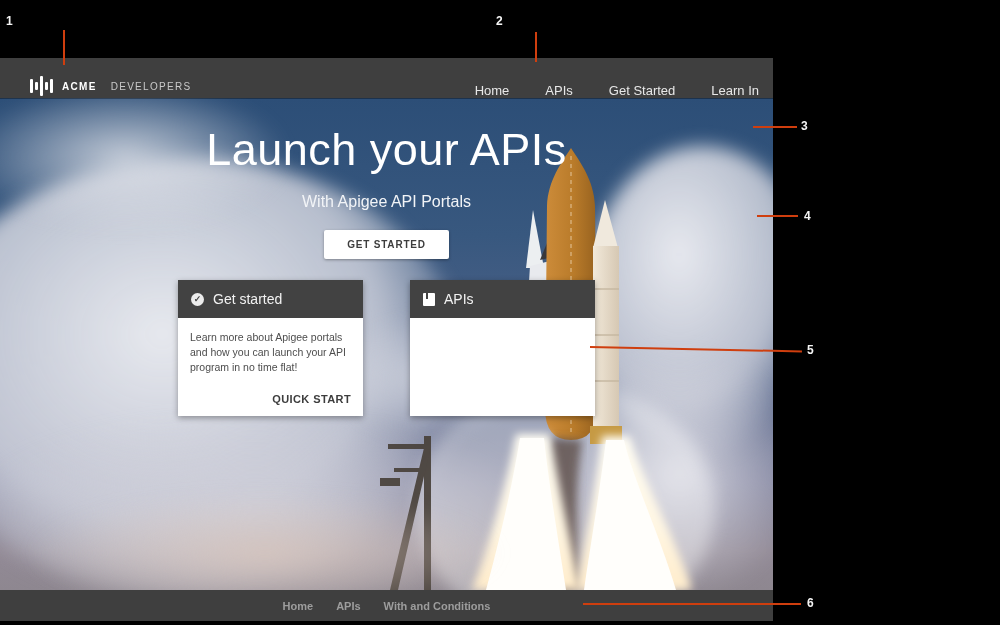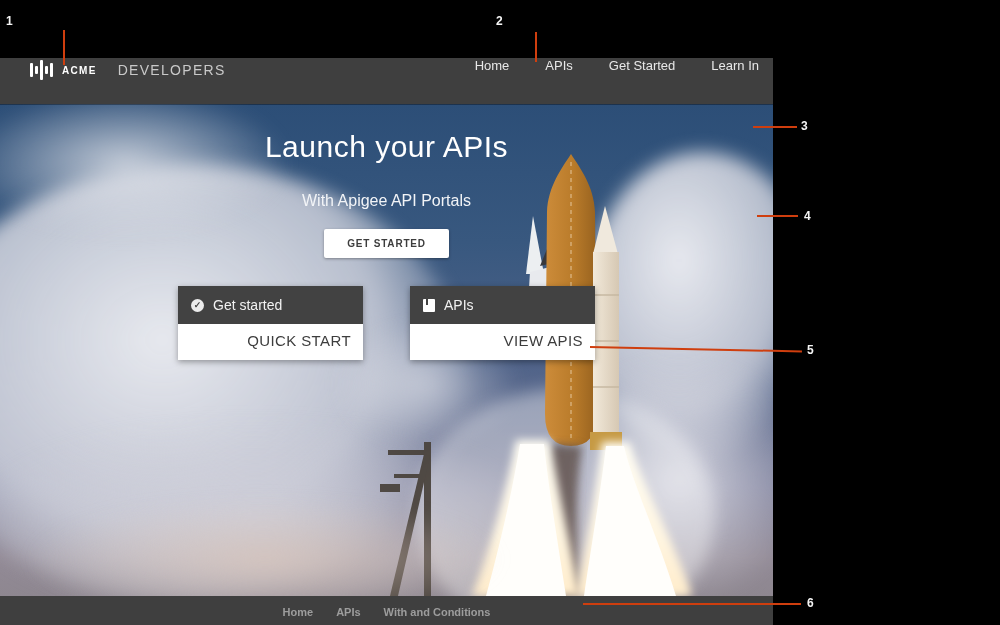--- a/index.html
+++ b/index.html
@@ -7,32 +7,32 @@
   body {
     position:relative; background:#000; overflow:hidden;
     font-family:"Liberation Sans", sans-serif;
   }
 
   
   .site { position:absolute; left:0; top:58px; width:773px; height:563px; background:#101418; }
 
   
   .site-header {
-    height:46px; background:#3f3f3f; display:flex; align-items:flex-start;
-    padding:0 14px 11px 30px; position:relative; z-index:5;
+    height:40px; background:#3f3f3f; display:flex; align-items:flex-end;
+    padding:0 14px 0 30px; position:relative; z-index:5;
     box-shadow:0 1px 0 rgba(0,0,0,.35);
   }
   .logo { display:flex; align-items:center; gap:9px; cursor:pointer; }
   .logo-bars { display:flex; align-items:center; gap:2px; height:24px; }
   .logo-bars i { display:block; width:3px; background:#fff; border-radius:1px; }
   .logo-bars i:nth-child(1){height:14px} .logo-bars i:nth-child(2){height:8px}
   .logo-bars i:nth-child(3){height:20px} .logo-bars i:nth-child(4){height:8px}
   .logo-bars i:nth-child(5){height:14px}
   .logo-brand { color:#fff; font-size:10px; font-weight:bold; letter-spacing:1.3px; }
-  .logo-suffix { color:#c9c9c9; font-size:14px; letter-spacing:1.3px; margin-left:12px; }
+  .logo-suffix { color:#c9c9c9; font-size:10px; letter-spacing:1.3px; margin-left:5px; }
   .nav { margin-left:auto; display:flex; align-items:center; gap:36px; }
   .nav a { color:#e8e8e8; font-size:13px; text-decoration:none; cursor:pointer; }
 
   
   .hero { position:relative; height:492px; overflow:hidden; }
   .sky { position:absolute; inset:0;
     background:linear-gradient(180deg,#2c4e77 0%,#38587f 28%,#4e6288 52%,#7d7f9b 78%,#928a96 92%,#8e8790 100%); }
   .cloud { position:absolute; filter:blur(9px); border-radius:50%; }
   .c1 { left:-90px; top:60px; width:560px; height:440px;
     background:radial-gradient(ellipse at 45% 40%, rgba(238,239,243,.96) 0%, rgba(205,208,219,.85) 50%, rgba(205,208,219,0) 74%); }
@@ -44,40 +44,40 @@
     background:radial-gradient(ellipse, rgba(222,222,230,.9) 0%, rgba(222,222,230,0) 72%); }
   .c5 { left:-30px; top:315px; width:570px; height:200px;
     background:radial-gradient(ellipse, rgba(208,208,218,.9) 0%, rgba(208,208,218,0) 72%); }
   .c6 { left:30px; top:395px; width:470px; height:120px;
     background:radial-gradient(ellipse, rgba(219,199,188,.75) 0%, rgba(219,199,188,0) 72%); }
   .c7 { left:330px; top:215px; width:190px; height:130px;
     background:radial-gradient(ellipse, rgba(230,231,237,.6) 0%, rgba(230,231,237,0) 70%); }
   .rocket-scene { position:absolute; left:380px; top:40px; width:393px; height:452px; }
 
   .hero-inner { position:relative; z-index:3; text-align:center; padding-top:26px; }
-  .hero-title { color:#fff; font-size:30px; font-weight:400; letter-spacing:.5px; }
-  .hero-subtitle { color:#f2f4f7; font-size:16px; margin-top:28px; font-weight:400; }
+  .hero-title { color:#fff; font-size:45px; font-weight:400; letter-spacing:.5px; }
+  .hero-subtitle { color:#f2f4f7; font-size:16px; margin-top:17px; font-weight:400; }
   .hero-cta {
     display:inline-block; margin-top:19px; background:#fff; color:#3d3d3d;
     font-size:10px; font-weight:bold; letter-spacing:.8px; padding:9px 23px;
     border:none; border-radius:2px; cursor:pointer; box-shadow:0 1px 3px rgba(0,0,0,.35);
   }
 
   .cards-row { position:absolute; left:0; right:0; top:182px; z-index:4;
     display:flex; justify-content:center; gap:47px; }
   .card { width:185px; background:#fff; box-shadow:0 2px 6px rgba(0,0,0,.35); }
   .card-header { background:#424242; height:38px; display:flex; align-items:center; gap:9px; padding:0 13px; }
   .card-title { color:#f2f2f2; font-size:14px; }
   .check-circle { width:13px; height:13px; border-radius:50%; background:#ececec;
     display:flex; align-items:center; justify-content:center; color:#424242;
     font-size:9px; font-weight:bold; line-height:1; }
   .book { width:12px; height:13px; background:#fff; border-radius:1px; position:relative; }
   .book::after { content:""; position:absolute; left:2.5px; top:0; width:2.5px; height:6px; background:#424242; }
   .card-body { padding:12px 12px 6px 12px; font-size:10.5px; line-height:1.45; color:#4d4d4d; min-height:67px; }
-  .card-action { text-align:right; padding:8px 12px 11px; font-size:15px; font-weight:normal;
+  .card-action { text-align:right; padding:8px 12px 11px; font-size:11px; font-weight:bold;
     letter-spacing:.4px; color:#3d3d3d; cursor:pointer;margin-left:12px; }
 
   
   .site-footer { height:31px; background:#3f3f3f; display:flex; align-items:center;
     justify-content:center; gap:23px; position:relative; z-index:5; }
   .site-footer a { color:#9d9d9d; font-size:11px; font-weight:bold; text-decoration:none; cursor:pointer; }
 
   
   .callout-label { position:absolute; color:#f5f5f5; font-size:12px; font-weight:bold; z-index:20; }
   .callout-line { position:absolute; background:#cf3e0e; z-index:19; }
@@ -193,28 +193,28 @@
       <div class="hero-subtitle">With Apigee API Portals</div>
       <button class="hero-cta">GET STARTED</button>
     </div>
 
     <div class="cards-row">
       <div class="card">
         <div class="card-header">
           <span class="check-circle">✓</span>
           <span class="card-title">Get started</span>
         </div>
+        <div class="card-body">Learn more about Apigee portals and how you can launch your API program in no time flat!</div>
         <div class="card-action">QUICK START</div>
       </div>
       <div class="card">
         <div class="card-header">
           <span class="book"></span>
           <span class="card-title">APIs</span>
         </div>
-        <div class="card-action">VIEW APIS</div>
       </div>
     </div>
   </section>
 
   <footer class="site-footer">
     <a>Home</a>
     <a>APIs</a>
     <a>With and Conditions</a>
   </footer>
 </div>

